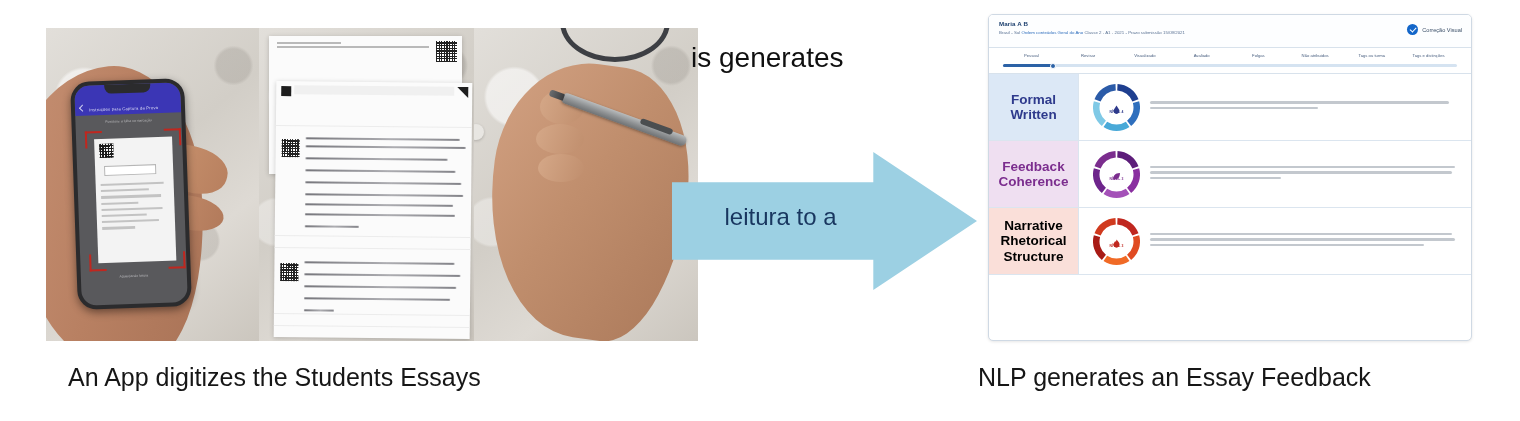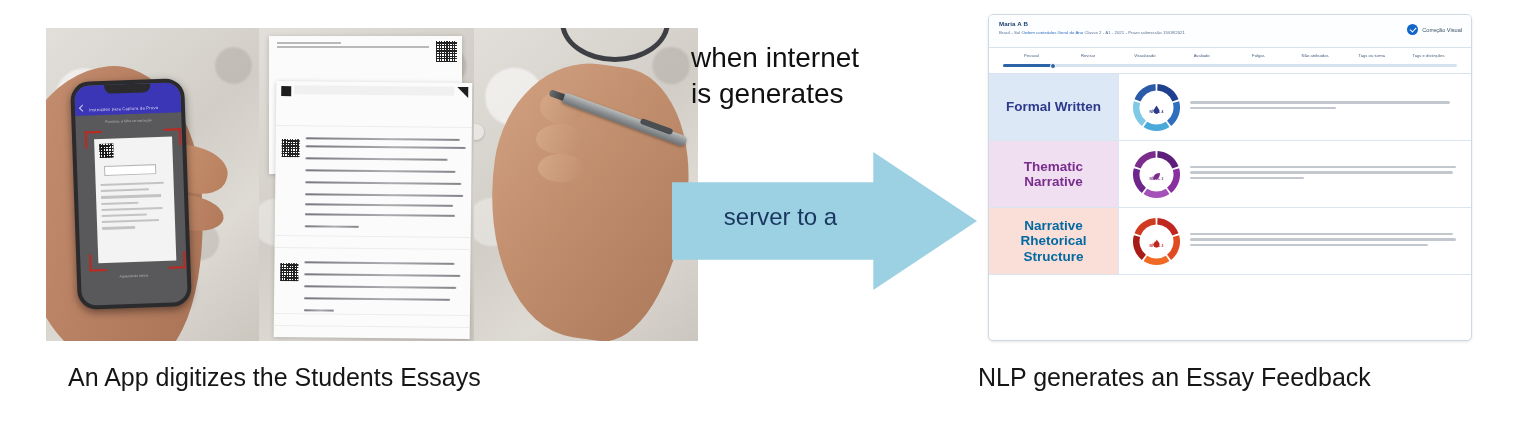--- a/index.html
+++ b/index.html
@@ -355,21 +355,21 @@
     opacity: .65;
   }
 
   .ui-rows { position: relative; }
   .ui-row {
     display: flex;
     border-bottom: 1px solid #dbe5ef;
     min-height: 67px;
   }
   .row-cat {
-    width: 130px;
+    width: 90px;
     flex: none;
     display: flex; align-items: center; justify-content: center;
     text-align: center;
     padding: 4px 6px;
     font-weight: bold;
     font-size: 13.5px;
     line-height: 1.12;
     border-right: 1px solid #dbe5ef;
   }
   .row-body {
@@ -509,28 +509,27 @@
       <span class="knuckle" style="left:62px;top:96px;width:48px;height:30px;"></span>
       <span class="knuckle" style="left:64px;top:126px;width:46px;height:28px;"></span>
       <div class="pen">
         <span class="pen-tip"></span>
         <span class="pen-clip"></span>
       </div>
     </div>
   </div>
 
   <div class="mid-text">
-    <div>when internet</div>
     <div>is generates</div>
   </div>
 
   <div class="arrow-wrap">
     <div class="arrow-shape"></div>
     <div class="arrow-label">
-      <div>server to a</div>
+      <div>leitura to a</div>
     </div>
   </div>
 
   <div class="ui-card">
 
     <div class="ui-header">
       <div class="stu-name">Maria A B</div>
       <div class="stu-meta">
         <span>Brasil - Sul</span>
         <span class="lnk">Ordem conteúdos Geral do Ano</span>
@@ -576,21 +575,21 @@
                   </svg></span>
                 <span class="donut-level" style="color: rgb(46, 58, 140);">NÍVEL 4</span>
               </div></div>
             <div class="row-text">
               <div class="tl" style="width: 96%;"></div>
               <div class="tl" style="width: 54%;"></div>
             </div>
           </div>
         </div>
         <div class="ui-row">
-          <div class="row-cat" style="background: rgb(239, 223, 241); color: rgb(123, 45, 142);">Thematic Narrative</div>
+          <div class="row-cat" style="background: rgb(239, 223, 241); color: rgb(123, 45, 142);">Feedback Coherence</div>
           <div class="row-body">
             <div class="donut"><svg width="47" height="47" viewBox="0 0 47 47">
                 <path d="M24.525055603085402 0.02236679282634313 A23.5 23.5 0 0 1 45.511796447337346 15.270126540402517 L39.42342721722276 17.546474518589054 A17 17 0 0 0 24.241529585210717 6.516180233108418 Z" fill="#5d1d7a"></path>
                 <path d="M46.14531565040264 17.219898162160966 A23.5 23.5 0 0 1 38.129093960984065 41.89129168603172 L34.082748822839534 36.804338666491034 A17 17 0 0 0 39.88171770454659 18.956947606669633 Z" fill="#8a2fa0"></path>
                 <path d="M36.47051915483337 43.09631681857845 A23.5 23.5 0 0 1 10.529480845166633 43.09631681857846 L14.117071249695012 37.676058975141856 A17 17 0 0 0 32.88292875030499 37.676058975141856 Z" fill="#a451b8"></path>
                 <path d="M8.870906039015944 41.89129168603173 A23.5 23.5 0 0 1 0.8546843495973597 17.219898162160966 L7.118282295453408 18.956947606669637 A17 17 0 0 0 12.91725117716047 36.804338666491034 Z" fill="#6e258c"></path>
                 <path d="M1.4882035526626538 15.270126540402519 A23.5 23.5 0 0 1 22.4749443969146 0.02236679282634313 L22.758470414789286 6.516180233108418 A17 17 0 0 0 7.576572782777239 17.546474518589058 Z" fill="#7b2d8e"></path>
               </svg><div class="donut-hole">
                 <span class="donut-glyph"><svg viewBox="0 0 10 10" width="9" height="9">
                     <path d="M1.2 8.6 C1 4.2 4 1 8.8 1.2 C9 6 6 9 1.2 8.6 Z" fill="#7b2d8e"></path>
@@ -598,21 +597,21 @@
                 <span class="donut-level" style="color: rgb(123, 45, 142);">NÍVEL 3</span>
               </div></div>
             <div class="row-text">
               <div class="tl" style="width: 98%;"></div>
               <div class="tl" style="width: 97%;"></div>
               <div class="tl" style="width: 42%;"></div>
             </div>
           </div>
         </div>
         <div class="ui-row">
-          <div class="row-cat" style="background: rgb(250, 223, 217); color: #0369a1;">Narrative Rhetorical Structure</div>
+          <div class="row-cat" style="background: rgb(250, 223, 217); color: #000000;">Narrative Rhetorical Structure</div>
           <div class="row-body">
             <div class="donut"><svg width="47" height="47" viewBox="0 0 47 47">
                 <path d="M24.525055603085402 0.02236679282634313 A23.5 23.5 0 0 1 45.511796447337346 15.270126540402517 L39.42342721722276 17.546474518589054 A17 17 0 0 0 24.241529585210717 6.516180233108418 Z" fill="#c0271f"></path>
                 <path d="M46.14531565040264 17.219898162160966 A23.5 23.5 0 0 1 38.129093960984065 41.89129168603172 L34.082748822839534 36.804338666491034 A17 17 0 0 0 39.88171770454659 18.956947606669633 Z" fill="#e04b22"></path>
                 <path d="M36.47051915483337 43.09631681857845 A23.5 23.5 0 0 1 10.529480845166633 43.09631681857846 L14.117071249695012 37.676058975141856 A17 17 0 0 0 32.88292875030499 37.676058975141856 Z" fill="#f06a26"></path>
                 <path d="M8.870906039015944 41.89129168603173 A23.5 23.5 0 0 1 0.8546843495973597 17.219898162160966 L7.118282295453408 18.956947606669637 A17 17 0 0 0 12.91725117716047 36.804338666491034 Z" fill="#a81b16"></path>
                 <path d="M1.4882035526626538 15.270126540402519 A23.5 23.5 0 0 1 22.4749443969146 0.02236679282634313 L22.758470414789286 6.516180233108418 A17 17 0 0 0 7.576572782777239 17.546474518589058 Z" fill="#d03a1e"></path>
               </svg><div class="donut-hole">
                 <span class="donut-glyph"><svg viewBox="0 0 10 10" width="9" height="9">
                     <path d="M5 0.5 C6.6 2.6 8.4 3.6 8.4 6.2 A3.4 3.4 0 0 1 1.6 6.2 C1.6 4.4 3 3.6 3.6 2.2 C4 3.3 4.6 3.6 5 0.5 Z" fill="#c0271f"></path>

